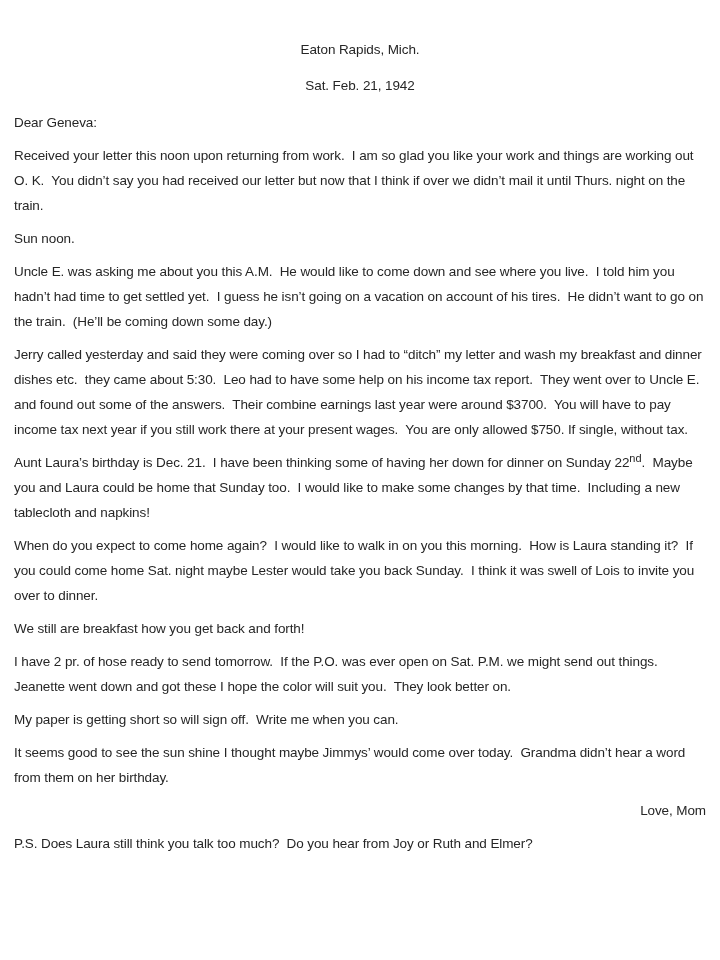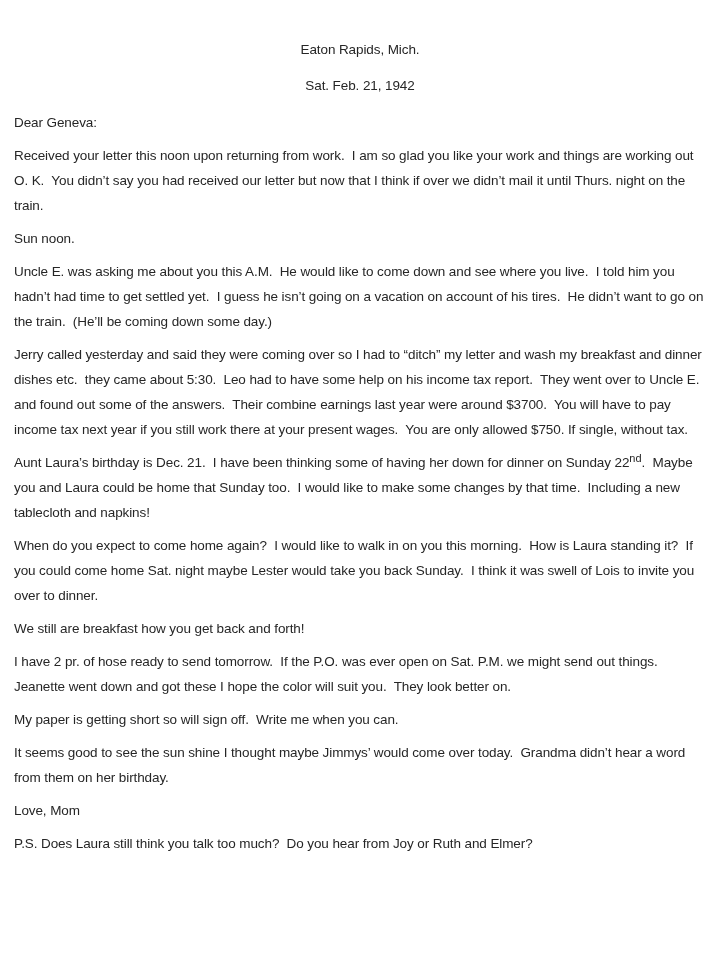--- a/index.html
+++ b/index.html
@@ -27,21 +27,21 @@
     line-height: 25px;
     letter-spacing: -0.1px;
     white-space: pre-wrap;
   }
   .header p {
     margin: 12px;
     text-align: center;
     line-height: 24px;
   }
   .salutation { margin-top: 4px; }
-  .closing { text-align: left; }
+  .closing { text-align: right; }
   .ord {
     font-size: 11px;
     line-height: 0;
     vertical-align: super;
     letter-spacing: 0;
   }
 </style>
 </head>
 <body>
 

